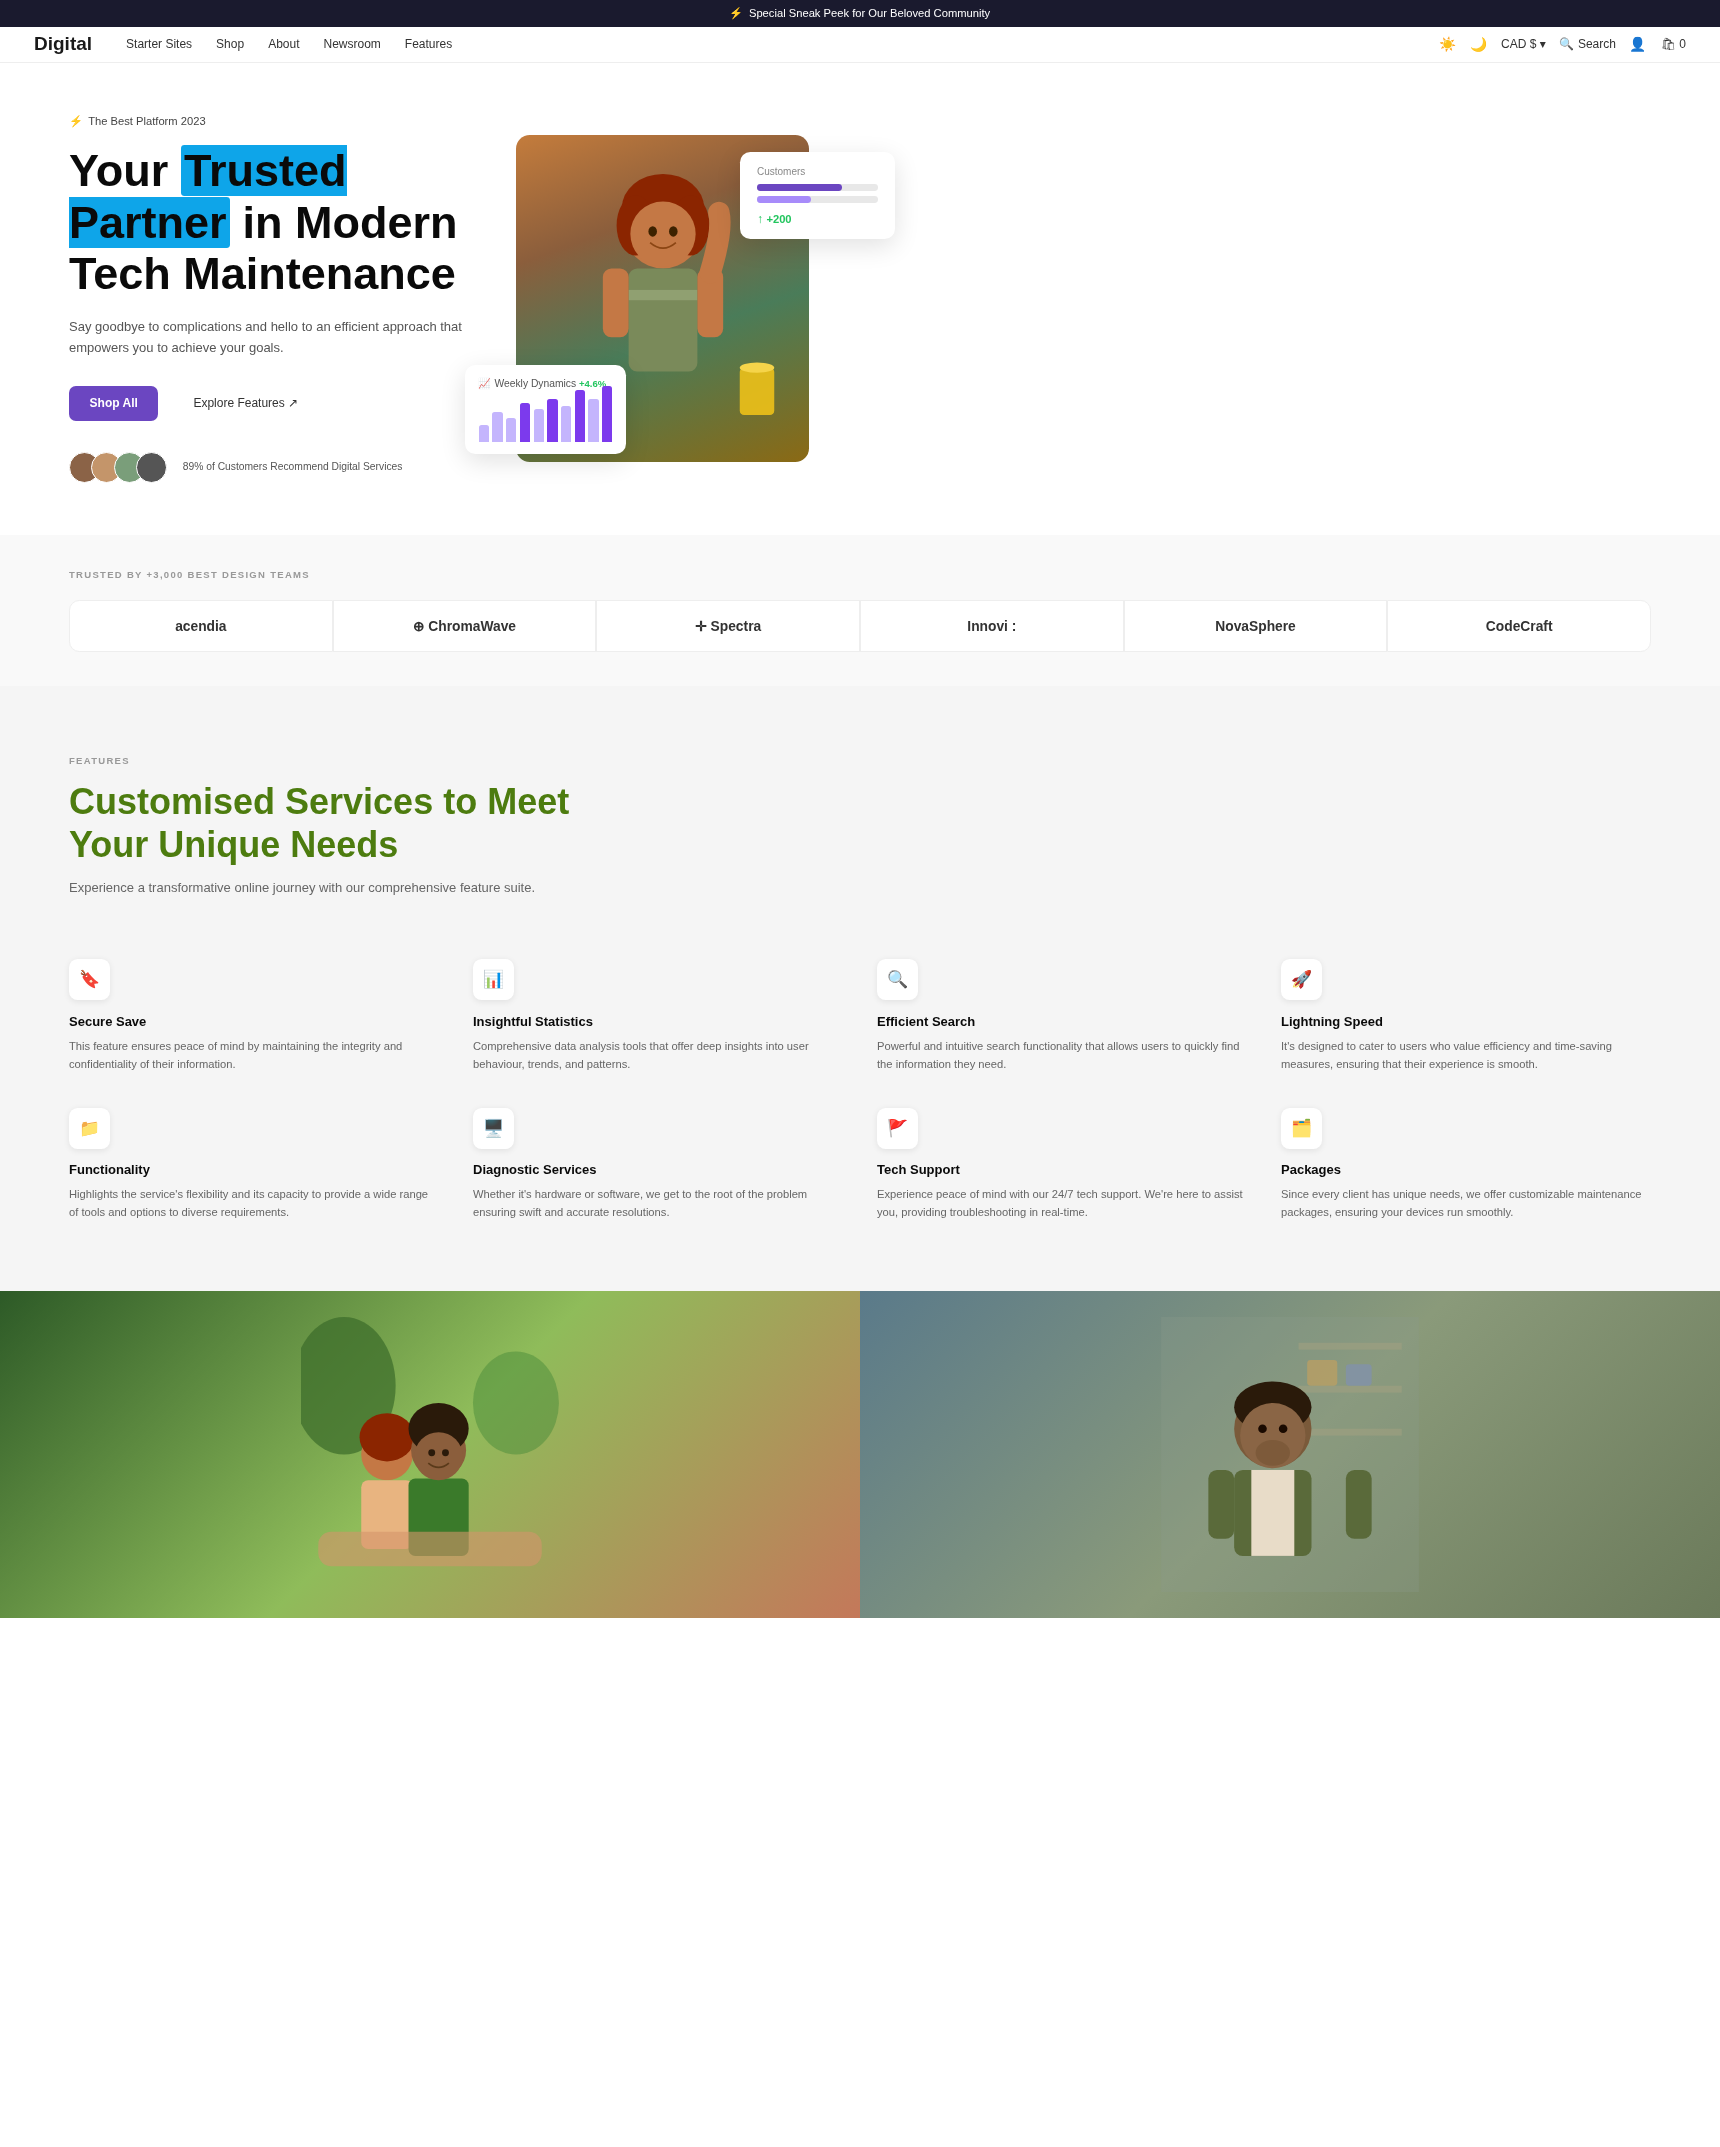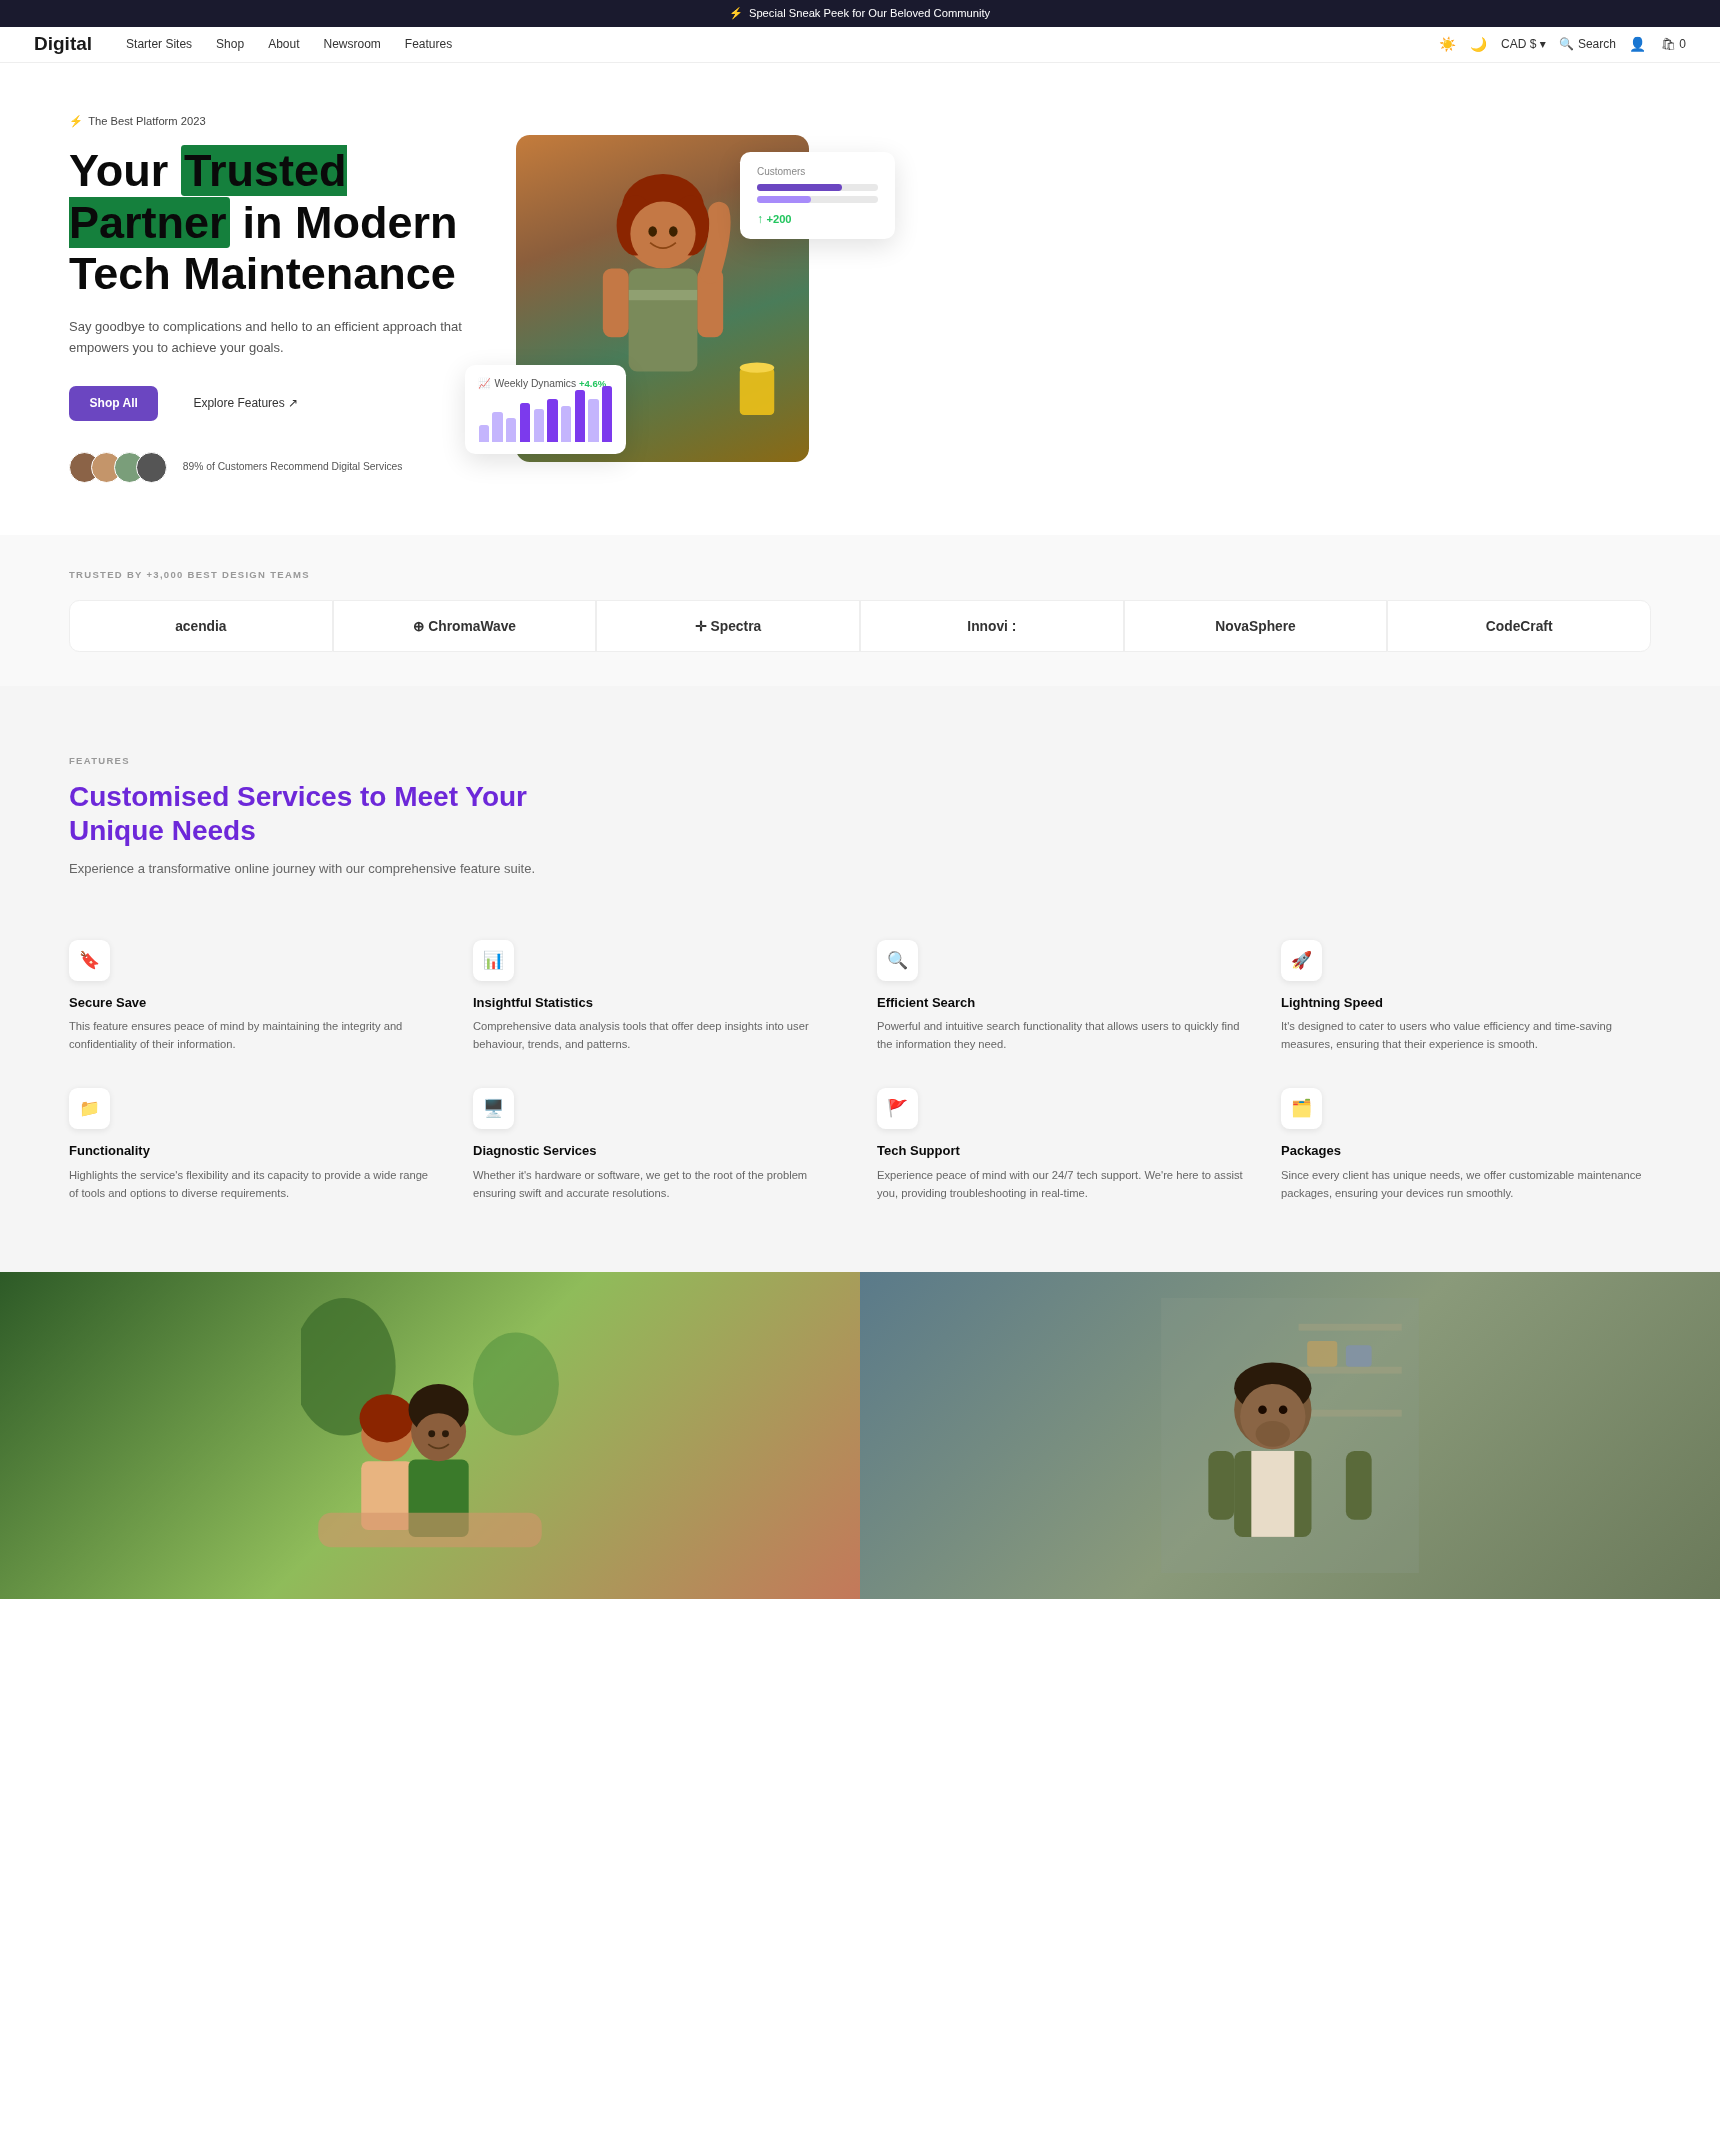--- a/index.html
+++ b/index.html
@@ -116,21 +116,21 @@
     }
     .hero-badge .bolt { color: #6b46c1; }
     .hero-title {
       font-size: 45px;
       font-weight: 800;
       line-height: 1.15;
       color: #0a0a0a;
       margin-bottom: 17px;
     }
     .hero-title .highlight {
-      background: #15803d;
+      background: #0ea5e9;
       border-radius: 3.4px;
       padding: 0 3.4px;
     }
     .hero-subtitle {
       font-size: 13px;
       color: #555;
       line-height: 1.6;
       margin-bottom: 27.5px;
     }
     .hero-buttons {
@@ -319,24 +319,24 @@
       background: #f5f5f5;
     }
     .features-label {
       font-size: 9.5px;
       font-weight: 700;
       letter-spacing: 1.3px;
       color: #999;
       margin-bottom: 13.8px;
     }
     .features-title {
-      font-size: 28px;
+      font-size: 36px;
       font-weight: 800;
       line-height: 1.2;
-      color: #6d28d9;
+      color: #4d7c0f;
       margin-bottom: 13.8px;
       max-width: 516px;
     }
     .features-subtitle {
       font-size: 13px;
       color: #666;
       margin-bottom: 64px;
     }
     .features-grid {
       display: grid;

